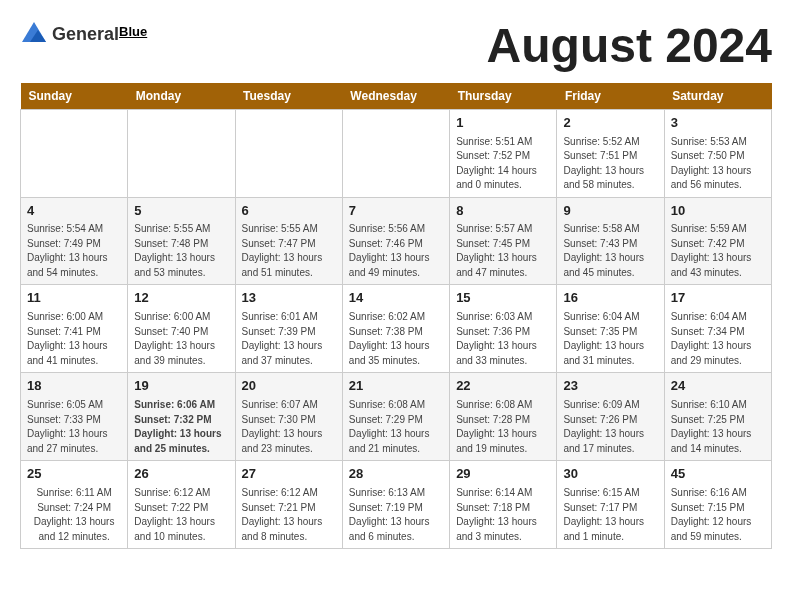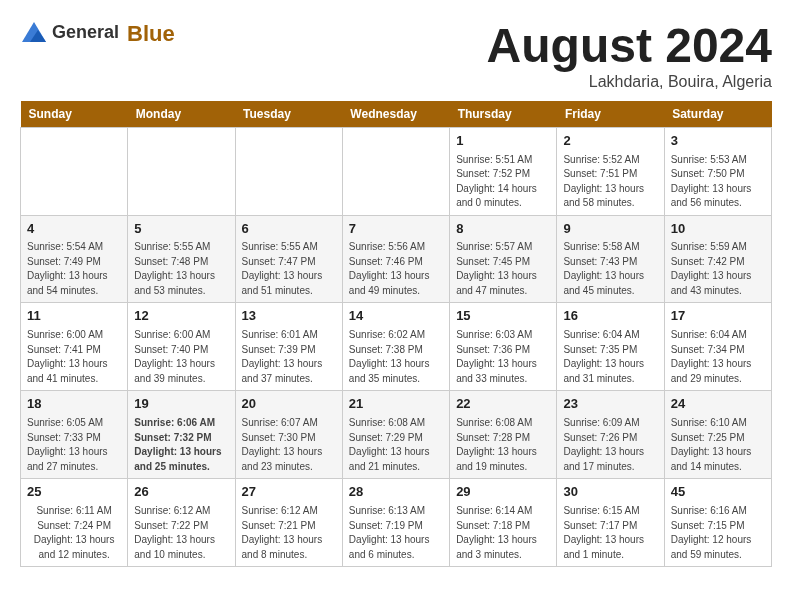--- a/index.html
+++ b/index.html
@@ -21,24 +21,25 @@
       align-items: center;
       gap: 4px;
     }
     .logo-text-general {
       font-size: 18px;
       font-weight: bold;
       color: #333;
       line-height: 1;
     }
     .logo-text-blue {
-      font-size: 22px;
-      font-weight: bold;
-      color: #a16207;
+      font-size: 13px;
+      font-weight: bold;
+      color: #000000;
       line-height: 1;
+      text-decoration: underline;
     }
     .logo-icon {
       width: 28px;
       height: 28px;
     }
     .title-block {
       text-align: right;
     }
     .main-title {
       font-size: 48px;
@@ -94,29 +95,28 @@
 </head>
 <body>
 
 <div class="header">
   <div class="logo">
     <svg class="logo-icon" viewBox="0 0 28 28" xmlns="http://www.w3.org/2000/svg">
       <polygon points="14,2 26,22 2,22" fill="#3a7bd5"></polygon>
       <polygon points="18,10 26,22 10,22" fill="#1a5bb5"></polygon>
     </svg>
     <div>
-      <div style="display:flex; gap:8px;">
+      <div style="display:flex; gap:0;">
         <span class="logo-text-general">General</span>
         <span class="logo-text-blue">Blue</span>
       </div>
     </div>
   </div>
   <div class="title-block">
     <div class="main-title">August 2024</div>
-    <div class="subtitle">Lakhdaria, Bouira, Algeria</div>
   </div>
 </div>
 
 <table>
   <thead>
     <tr>
       <th>Sunday</th>
       <th>Monday</th>
       <th>Tuesday</th>
       <th>Wednesday</th>

